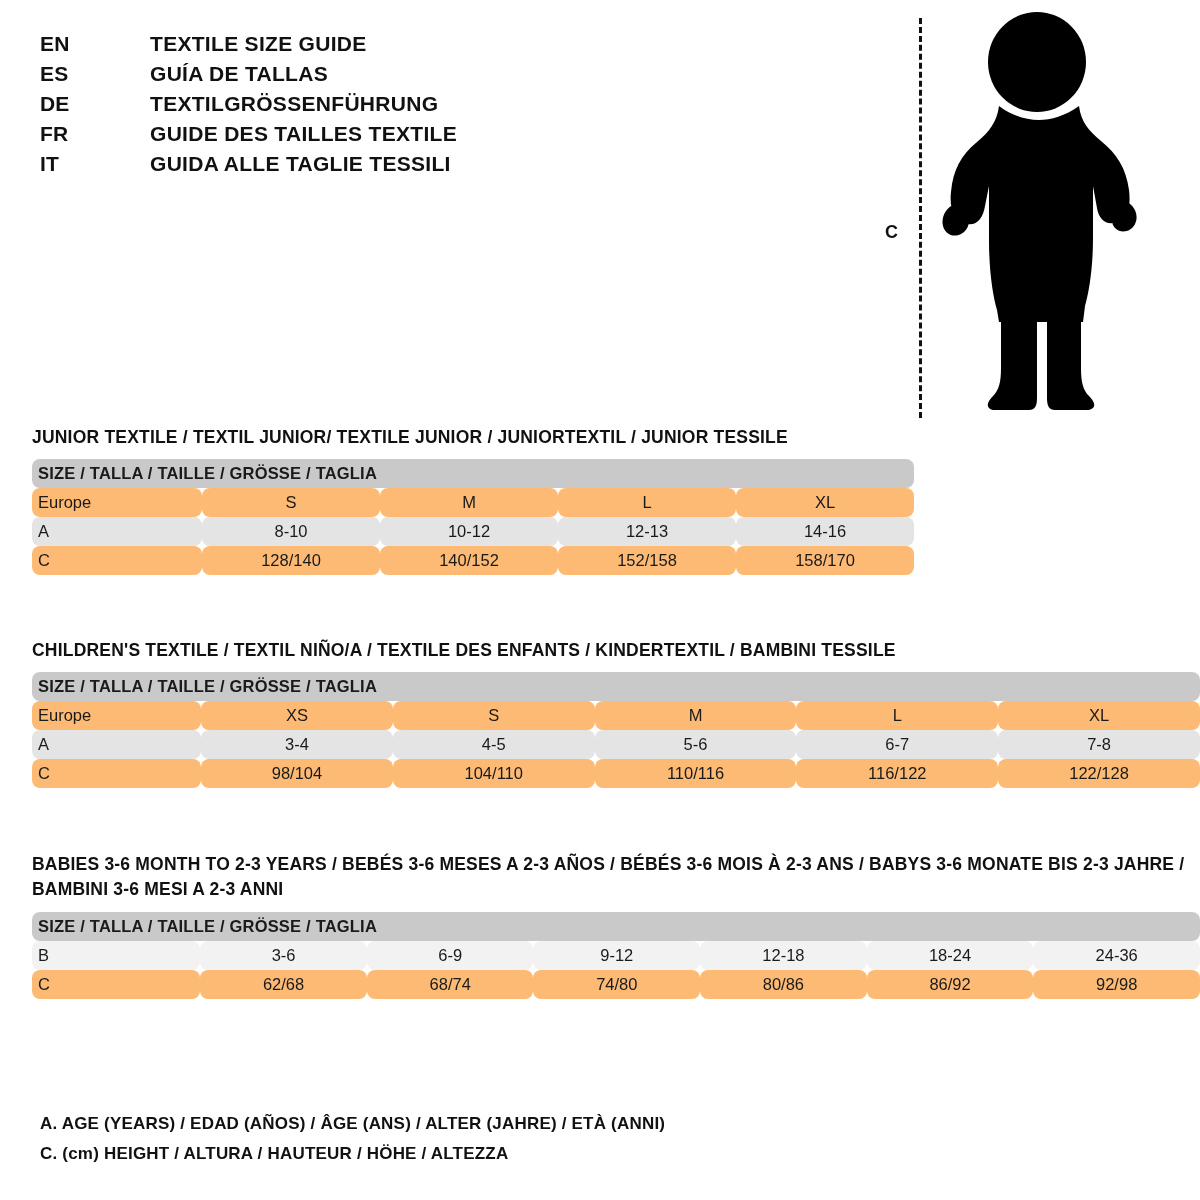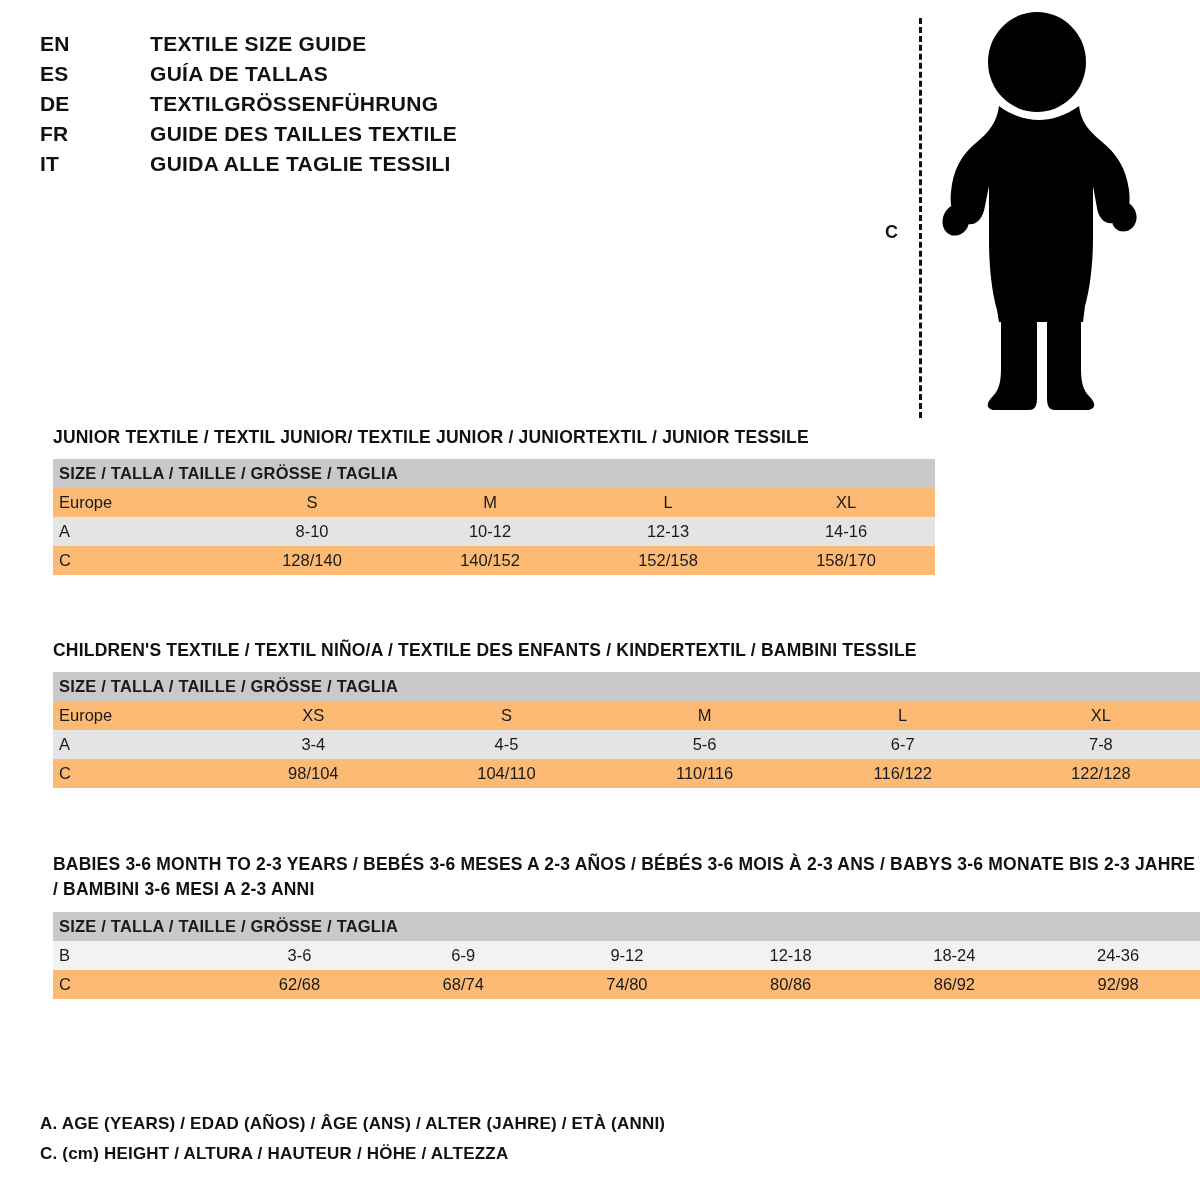--- a/index.html
+++ b/index.html
@@ -77,40 +77,41 @@
   }
   .figure-svg {
     position: absolute;
     left: 52px;
     top: 0px;
   }
 
   
   .section {
     position: absolute;
-    left: 53px;
+    left: 32px;
   }
   .section-title {
     font-size: 17.5px;
     font-weight: 700;
     letter-spacing: 0.2px;
     color: #111;
     text-transform: uppercase;
     margin-bottom: 9px;
     line-height: 1.45;
   }
   table.size-table {
     border-collapse: collapse;
     font-size: 16.5px;
     color: #1a1a1a;
   }
   table.size-table td {
     padding: 5px 4px;
     text-align: center;
     white-space: nowrap;
+    border-radius: 8px;
   }
   table.size-table td.rowlabel {
     text-align: left;
     padding-left: 6px;
   }
   tr.band-head td {
     background: #c9c9c9;
     text-align: left;
     font-weight: 700;
     padding: 5px 6px;

